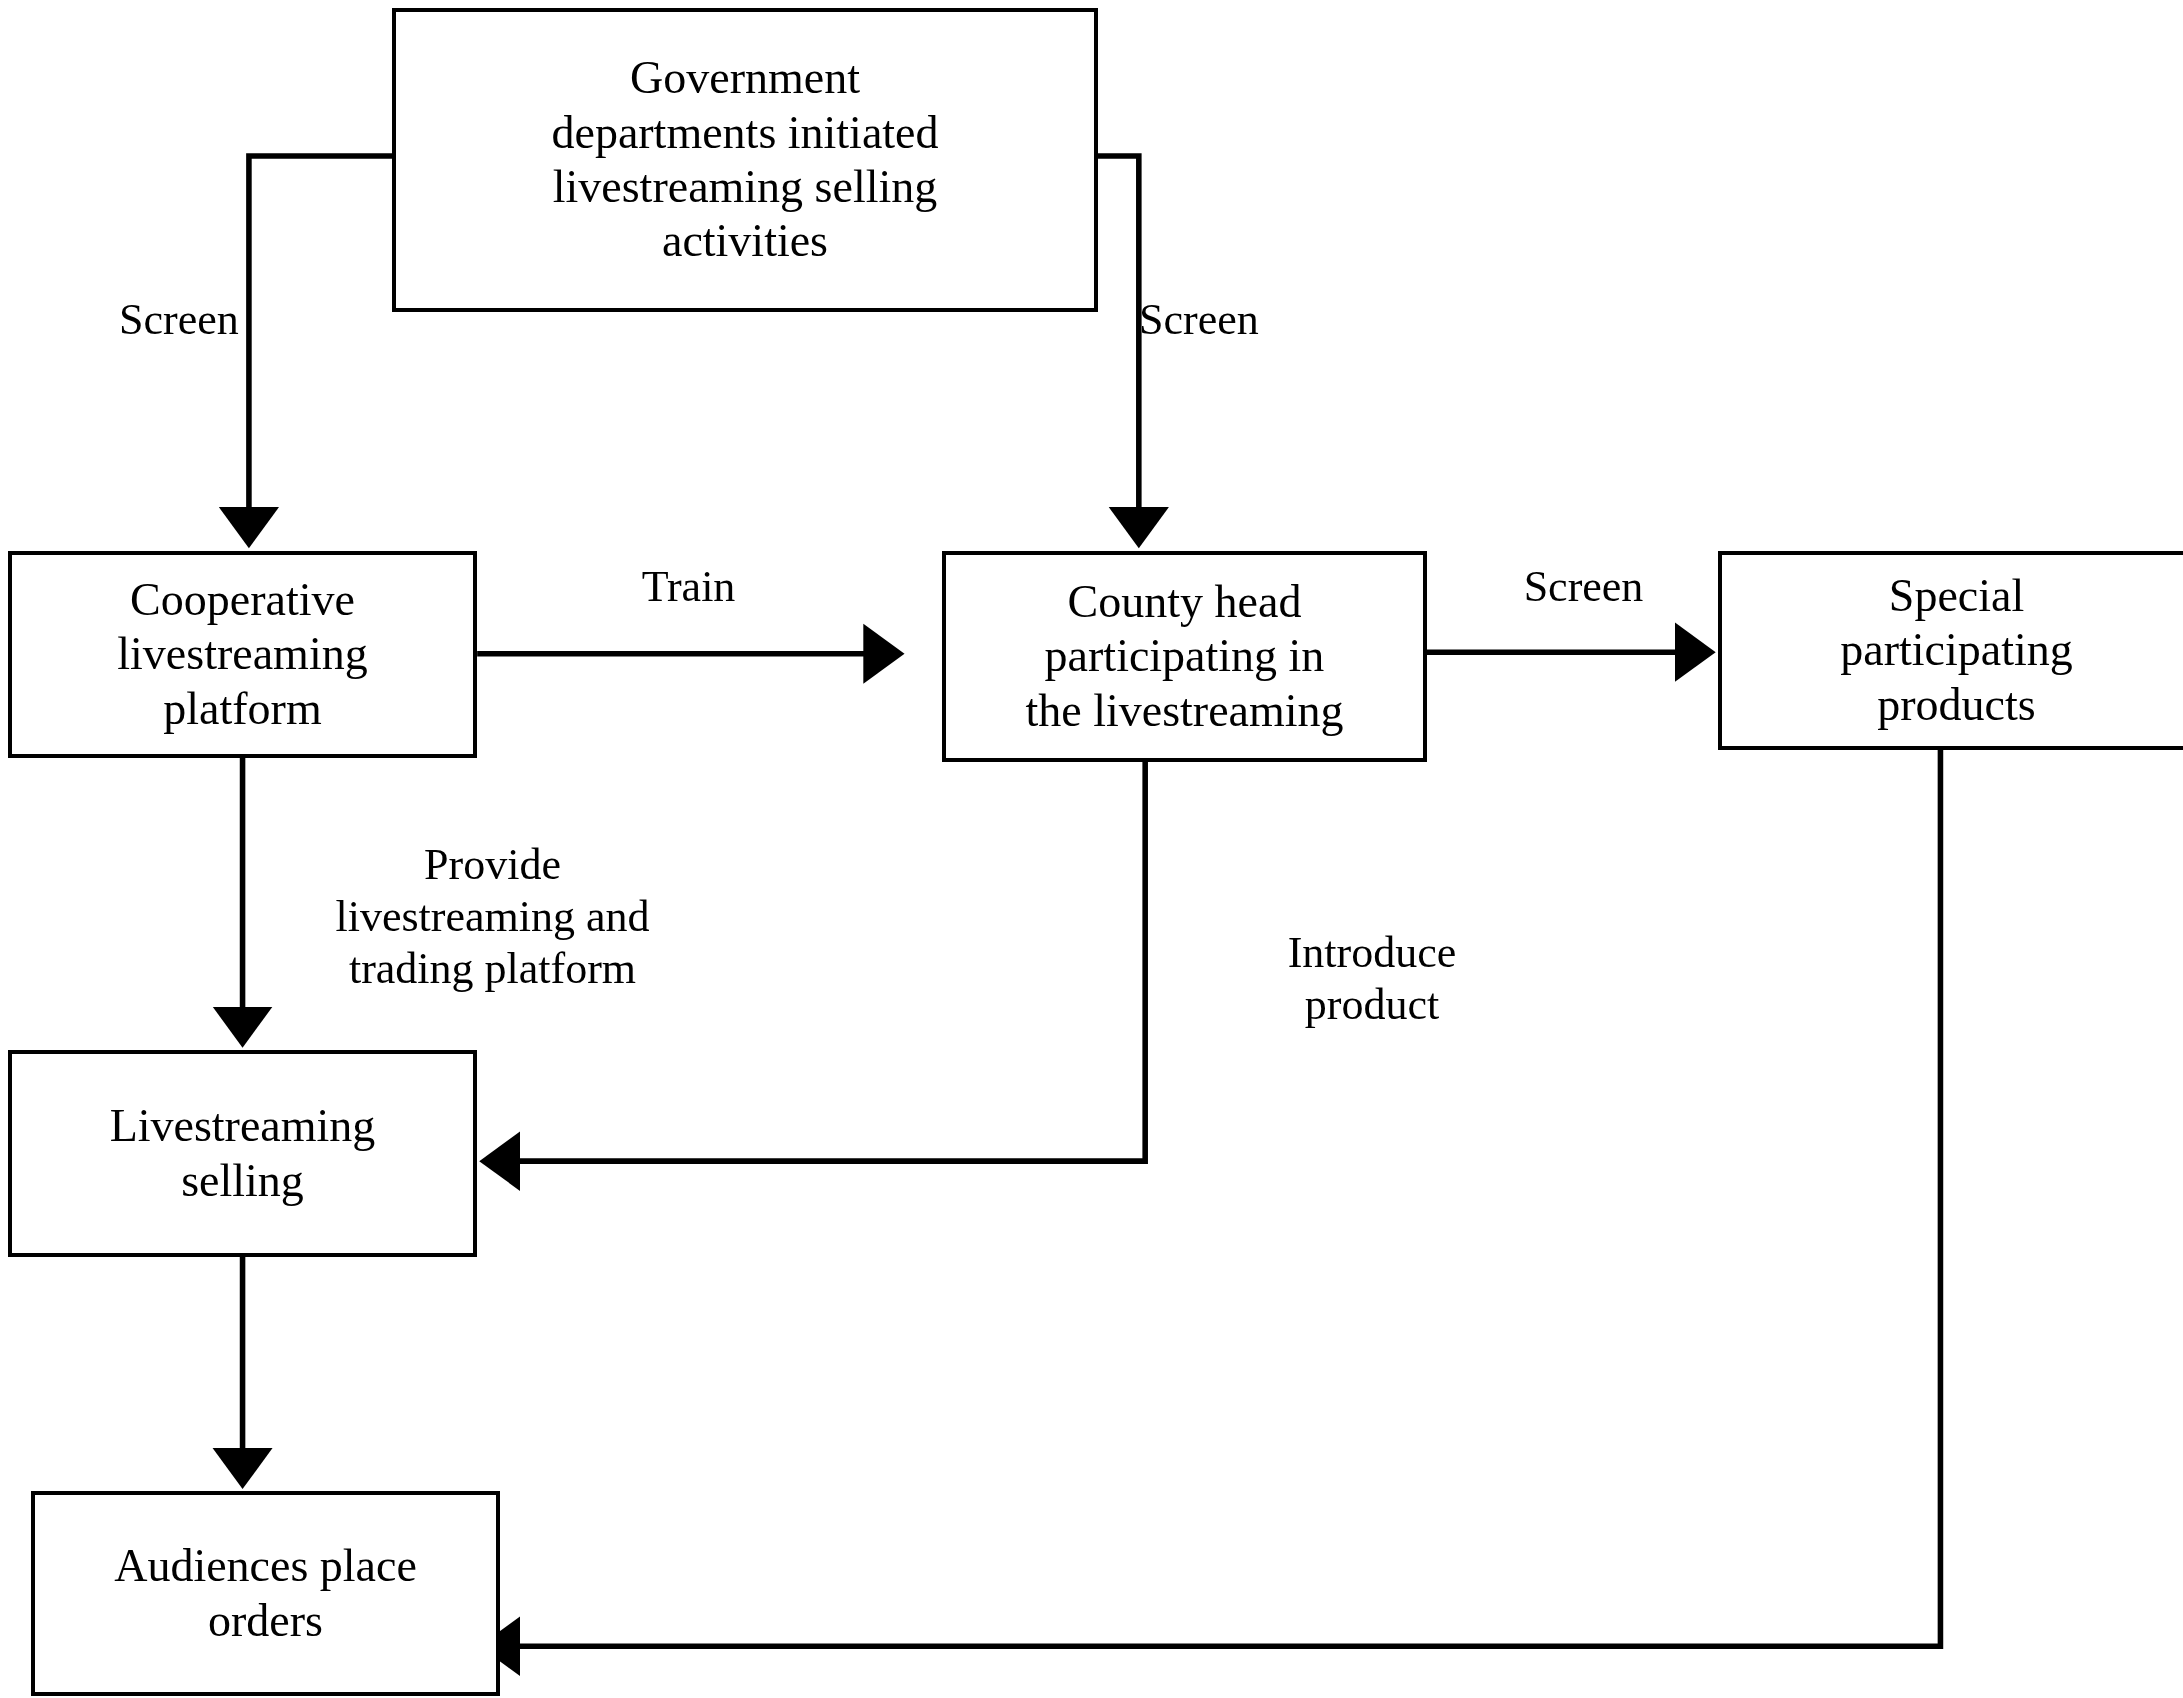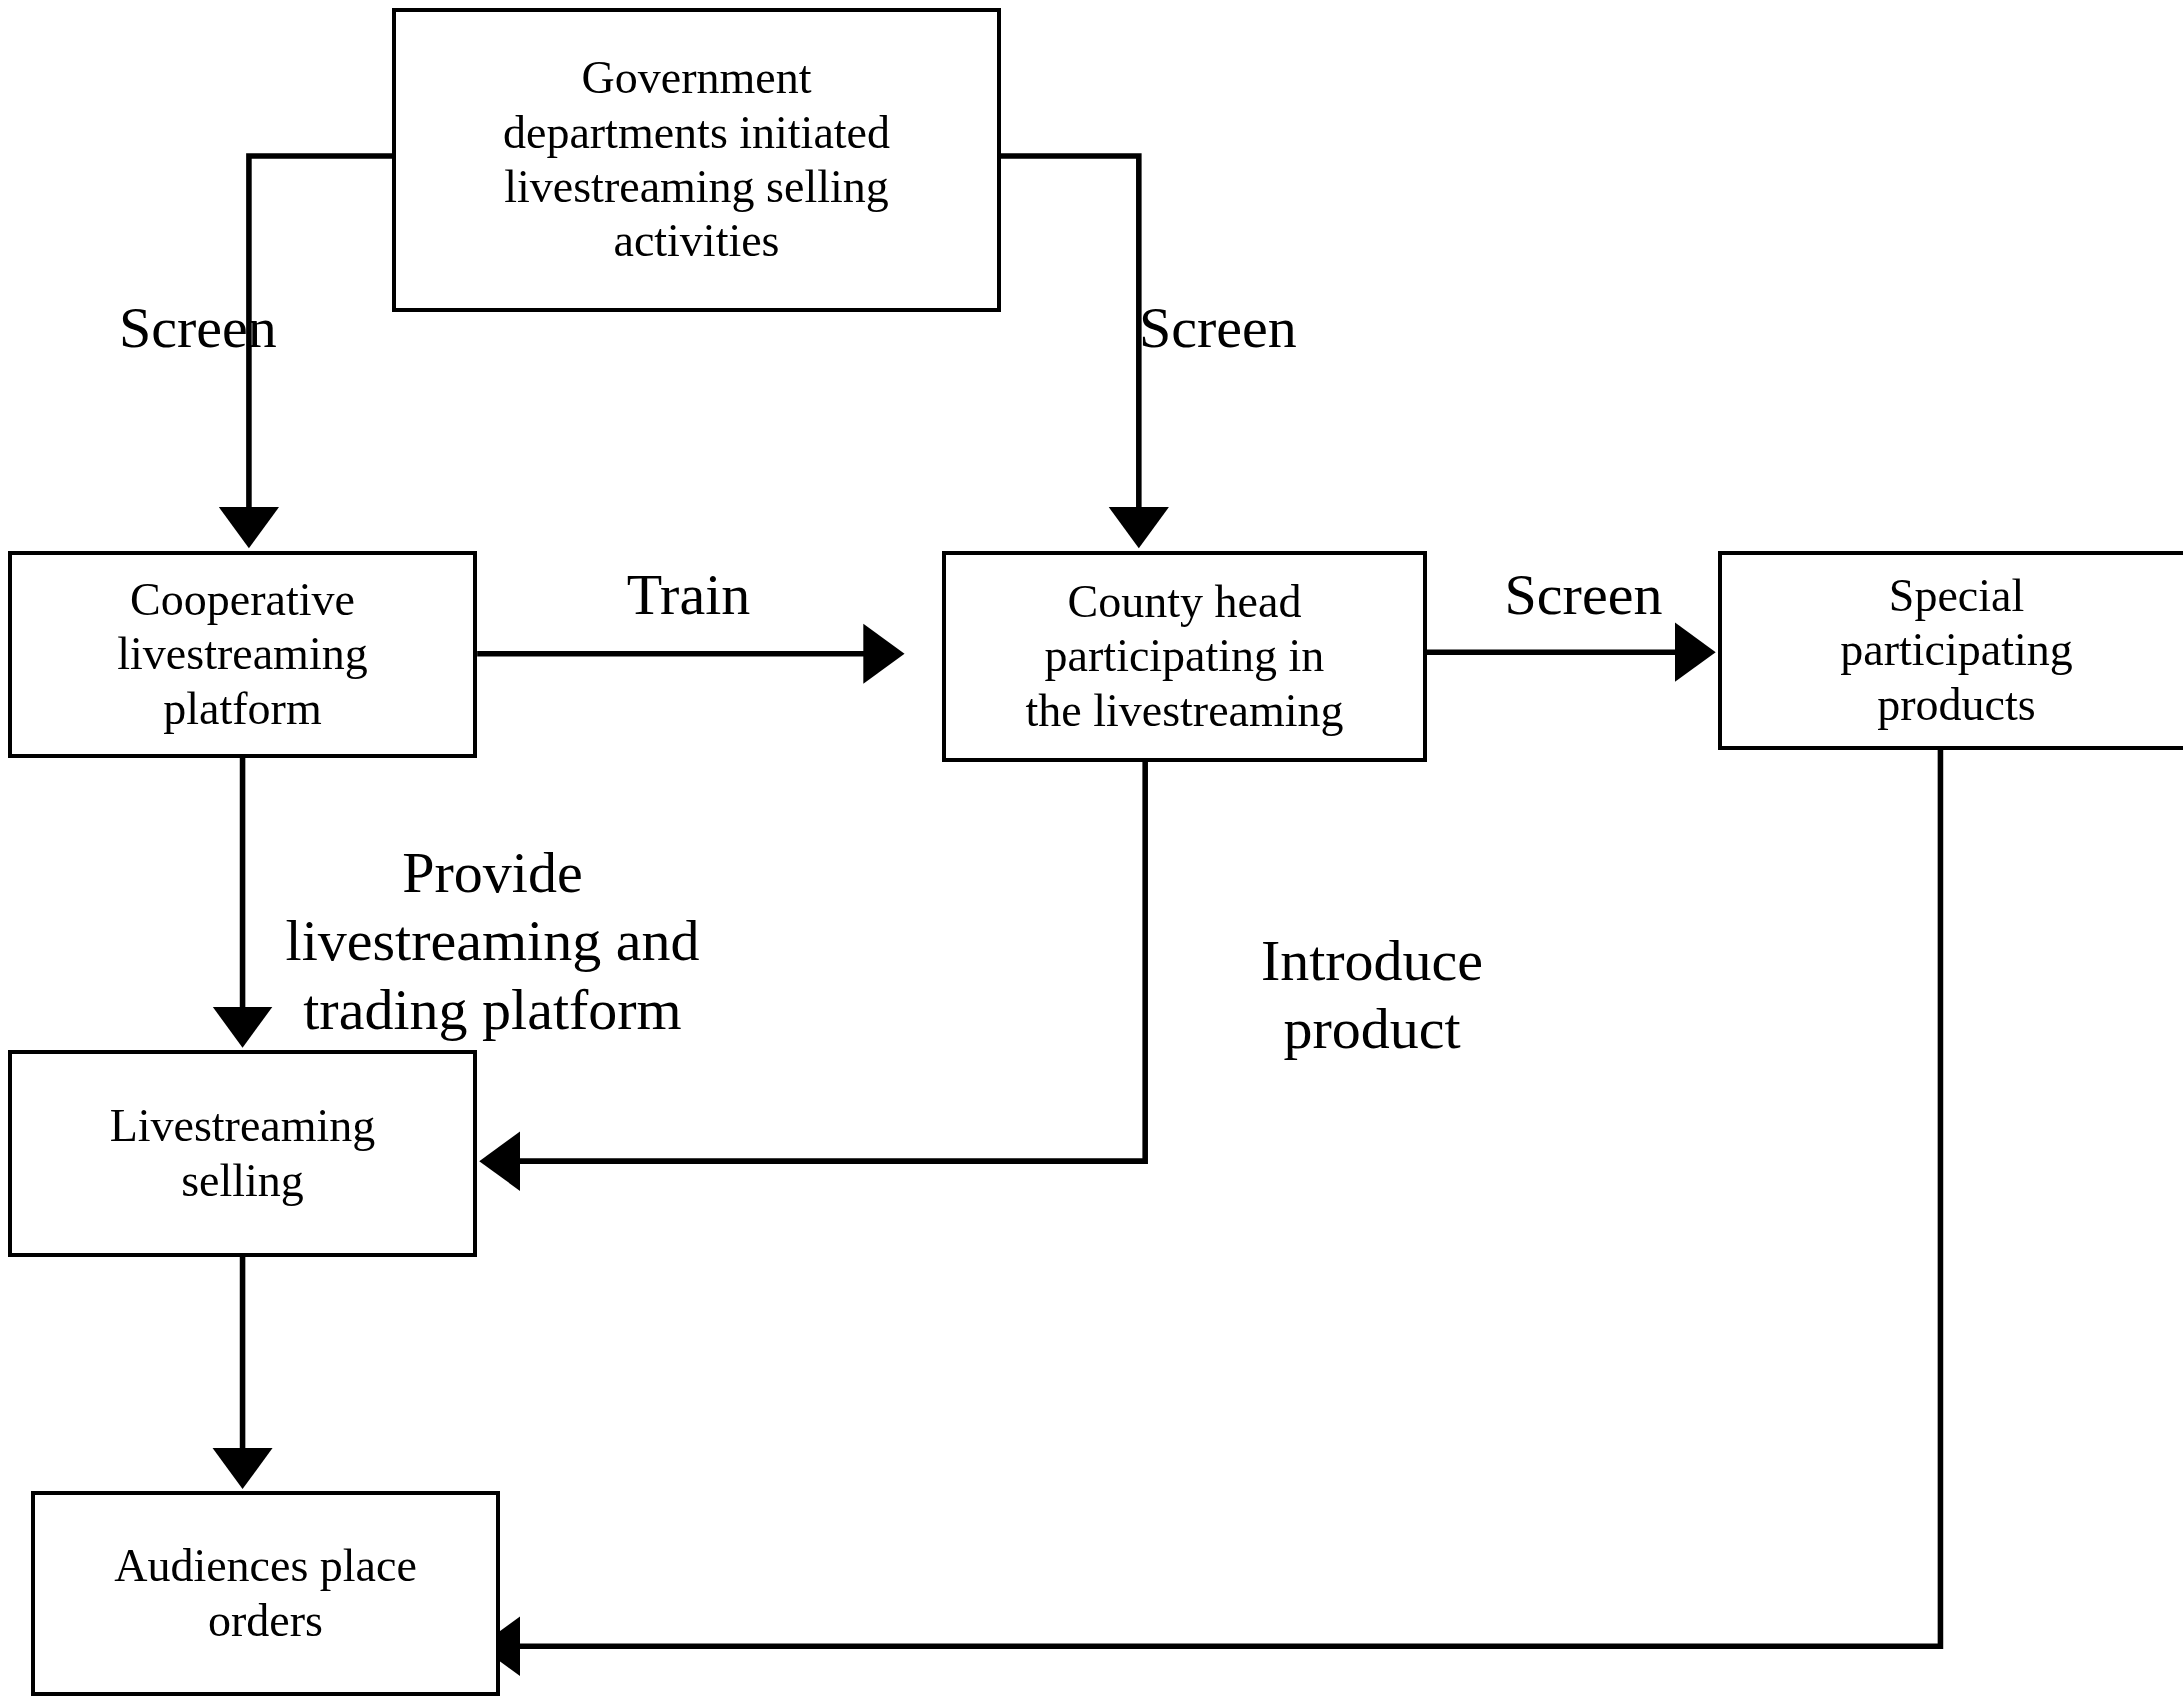--- a/index.html
+++ b/index.html
@@ -39,29 +39,29 @@
     z-index: 2;
   }
   .node .node-label {
     display: block;
     width: 100%;
     white-space: pre-line;
   }
   .edge-label {
     position: absolute;
     text-align: center;
-    font-size: 58px;
+    font-size: 44px;
     line-height: 1.18;
     white-space: pre-line;
     background: transparent;
     z-index: 3;
   }
 
   
-  #node-government      { left: 392px;  top: 8px;   width: 609px;  height: 304px; align-items: center; }
+  #node-government      { left: 392px;  top: 8px;   width: 706px;  height: 304px; align-items: center; }
   #node-cooperative     { left: 8px;   top: 551px;  width: 469px;  height: 207px; }
   #node-county-head     { left: 942px; top: 551px;  width: 485px;  height: 211px; }
   #node-special-products{ left: 1718px; top: 551px;  width: 477px;  height: 199px; }
   #node-livestreaming-selling { left: 8px; top: 1050px; width: 469px; height: 207px; }
   #node-audiences       { left: 8px;   top: 1491px; width: 469px;  height: 205px; margin-left: 23px; }
 
   
   #label-screen-left      { left: 119px;  top: 294px;  width: 207px; text-align: left; }
   #label-screen-mid       { left: 1139px; top: 294px;  width: 239px; text-align: left; }
   #label-train            { left: 561px;  top: 561px;  width: 255px; }

